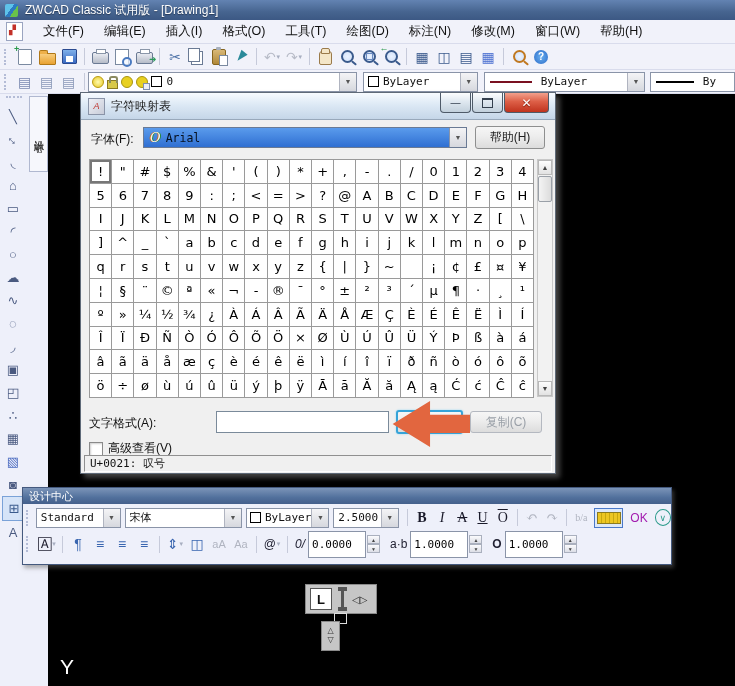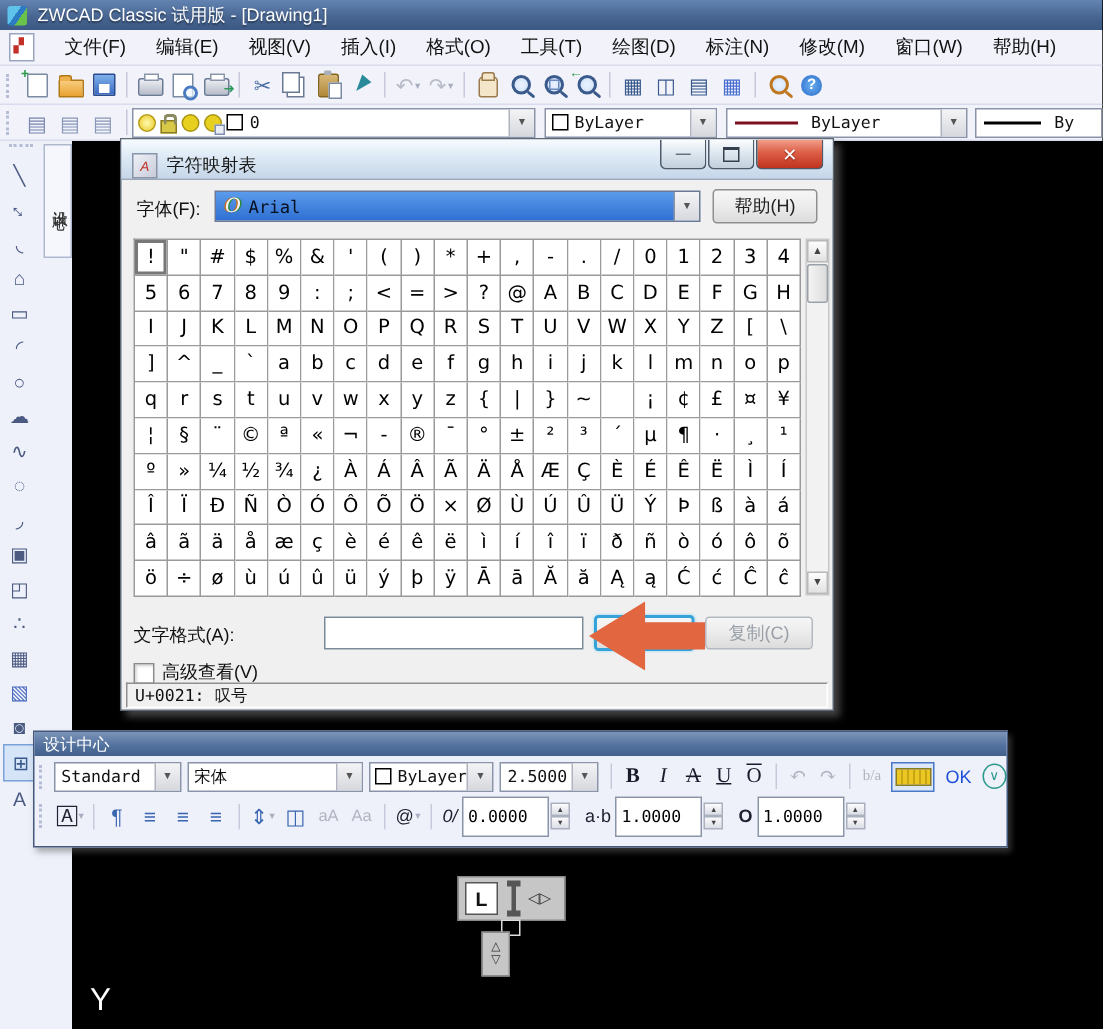--- a/index.html
+++ b/index.html
@@ -87,21 +87,21 @@
          display:flex;align-items:center;justify-content:center;color:#333}
 
   
   .canvas{left:48px;top:94px;width:687px;height:592px;background:#000;z-index:1}
   .ucs-y{left:60px;top:655px;color:#fff;font-size:21px;font-weight:300;z-index:3}
 
   
   .dlg{left:80px;top:92px;width:476px;height:382px;background:#f0f0f0;border:1px solid #5f6a78;z-index:5;
        box-shadow:4px 4px 5px rgba(120,120,120,.55);box-sizing:border-box}
   .dlg-title{height:26px;background:linear-gradient(#f7fbff,#dde9f5 45%,#c5d6e8);border-bottom:1px solid #98a8ba;
-             display:flex;align-items:flex-end;padding-left:7px;gap:6px;position:relative}
+             display:flex;align-items:center;padding-left:7px;gap:6px;position:relative}
   .cm-ico{width:15px;height:15px;background:linear-gradient(135deg,#eef0f6,#c8ccd8);border:1px solid #8a94a8;
           display:flex;align-items:center;justify-content:center;font-size:9px;color:#c03028;font-style:italic}
   .cm-ico::before{content:"A"}
   .dlg-title .dtext{font-size:12px;color:#1a1a1a}
   .winbtns{position:absolute;right:6px;top:0;display:flex}
   .wbtn{width:29px;height:19px;border:1px solid #4e5a68;border-top:none;border-radius:0 0 4px 4px;margin-left:1px;
         background:linear-gradient(#fcfdfe,#dfe8f0 45%,#c2d0dc);display:flex;align-items:center;justify-content:center;
         font-size:10px;color:#34404e}
   .wbtn .maxsq{width:9px;height:7px;border:1px solid #34404e;border-top-width:2px}
   .wbtn.close{width:43px;background:linear-gradient(#f2a08c,#dd5f47 45%,#c0331e);color:#fff;font-size:12px;text-shadow:0 1px 1px #7a1a0a}
@@ -149,21 +149,21 @@
   .tf-row{height:27px;display:flex;align-items:center;padding-left:2px}
   .tf-row2{height:26px}
   .tf .combo{margin-right:4px}
   .letterbtn{width:21px;height:20px;display:inline-flex;align-items:center;justify-content:center;
              font-family:"Liberation Serif","DejaVu Serif",serif;font-size:14px;color:#1a1a2a}
   .letterbtn.b{font-weight:bold}.letterbtn.i{font-style:italic}
   .letterbtn.st{text-decoration:line-through}.letterbtn.u{text-decoration:underline}.letterbtn.o{text-decoration:overline}
   .gray{color:#b0b4c0 !important}
   .rulerbox{width:28px;height:18px;border:1px solid #4a78c8;background:#dce8f8;display:inline-flex;align-items:center;justify-content:center;margin:0 3px}
   .ruler{width:22px;height:10px;background:repeating-linear-gradient(90deg,#ecc622 0 3px,#c8a810 3px 4px);border:1px solid #8a7a20}
-  .oklabel{font-size:12px;margin:0 4px;color:#1d4ed8}
+  .oklabel{font-size:12px;margin:0 4px;color:#a21caf}
   .ccirc{width:15px;height:15px;border-radius:50%;border:1px solid #2a9a8a;color:#2a9a8a;font-size:9px;
          display:inline-flex;align-items:center;justify-content:center;margin-left:3px}
   .spingroup{display:inline-flex;align-items:center;margin-right:7px}
   .spinlabel{font-size:12px;font-style:italic;margin:0 3px;color:#223}
   .spininput{width:58px;height:27px;border:1px solid #8a94a8;background:#fff;font-size:11px;padding:0 3px;box-sizing:border-box}
   .spin{display:inline-flex;flex-direction:column;margin-left:1px}
   .spin span{width:13px;height:9px;font-size:5px;display:flex;align-items:center;justify-content:center;color:#444;
              background:linear-gradient(#fbfbfd,#dcdee6);border:1px solid #aab0be;box-sizing:border-box}
   .alico{color:#3a66b0;font-size:14px}
 
@@ -187,21 +187,20 @@
 <div class="abs titlebar">
   <span class="logo"></span>
   <span class="ttext">ZWCAD Classic 试用版 - [Drawing1]</span>
 </div>
 
 <div class="abs menubar">
   <span class="dwgico"></span>
   <span style="display:flex">
       <span class="menu-item">文件(F)</span>
       <span class="menu-item">编辑(E)</span>
-      <span class="menu-item">视图(V)</span>
       <span class="menu-item">插入(I)</span>
       <span class="menu-item">格式(O)</span>
       <span class="menu-item">工具(T)</span>
       <span class="menu-item">绘图(D)</span>
       <span class="menu-item">标注(N)</span>
       <span class="menu-item">修改(M)</span>
       <span class="menu-item">窗口(W)</span>
       <span class="menu-item">帮助(H)</span>
     </span>
 </div>

